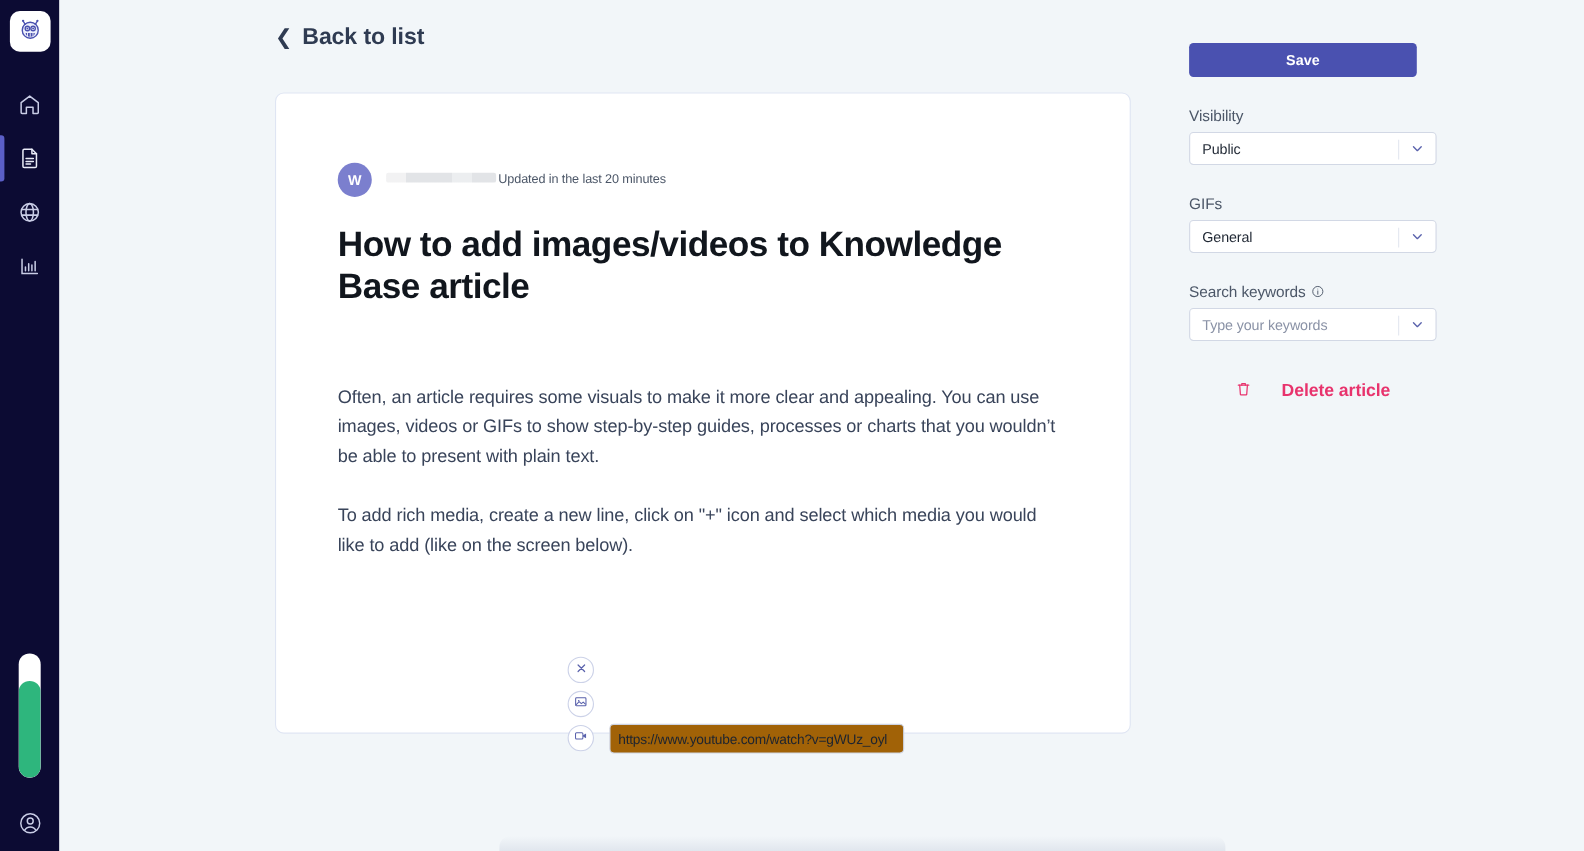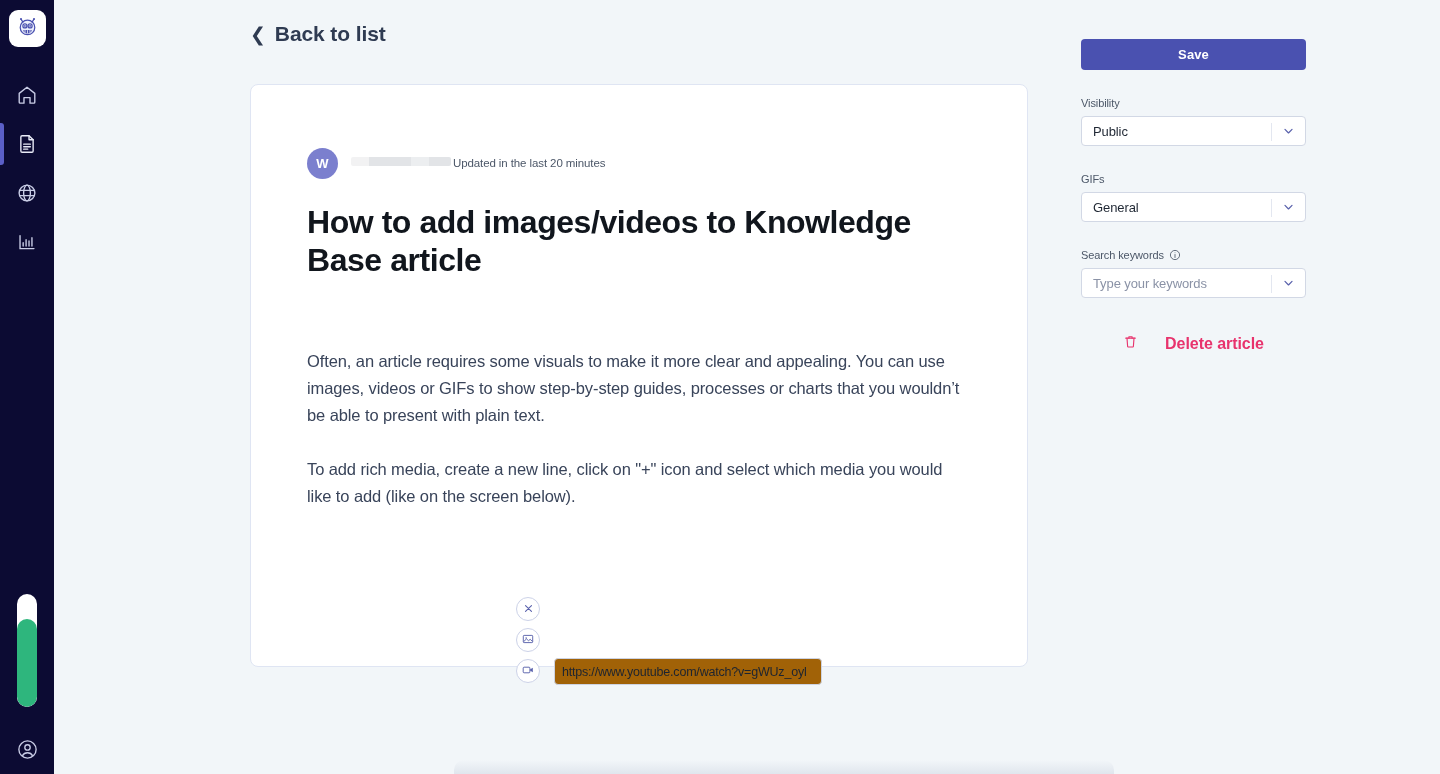--- a/index.html
+++ b/index.html
@@ -192,34 +192,34 @@
     outline: none;
   }
 
   
   #right-panel {
     position: absolute;
     left: 1027px; top: 39px;
     width: 225px;
   }
   #save-button {
-    width: 225px; height: 31px;
+    width: 207px; height: 31px;
     background: #4a51b0;
     border: none;
     border-radius: 4px;
     color: #ffffff;
     font-family: "Liberation Sans", sans-serif;
     font-size: 13px;
     font-weight: 700;
     letter-spacing: 0.1px;
     cursor: pointer;
   }
   .field-group { margin-top: 27px; }
   .field-label {
-    font-size: 11px;
+    font-size: 14px;
     color: #4c5768;
     letter-spacing: -0.1px;
     margin-bottom: 7px;
     display: flex;
     align-items: center;
     gap: 5px;
   }
   .select-box {
     position: relative;
     width: 225px; height: 30px;

